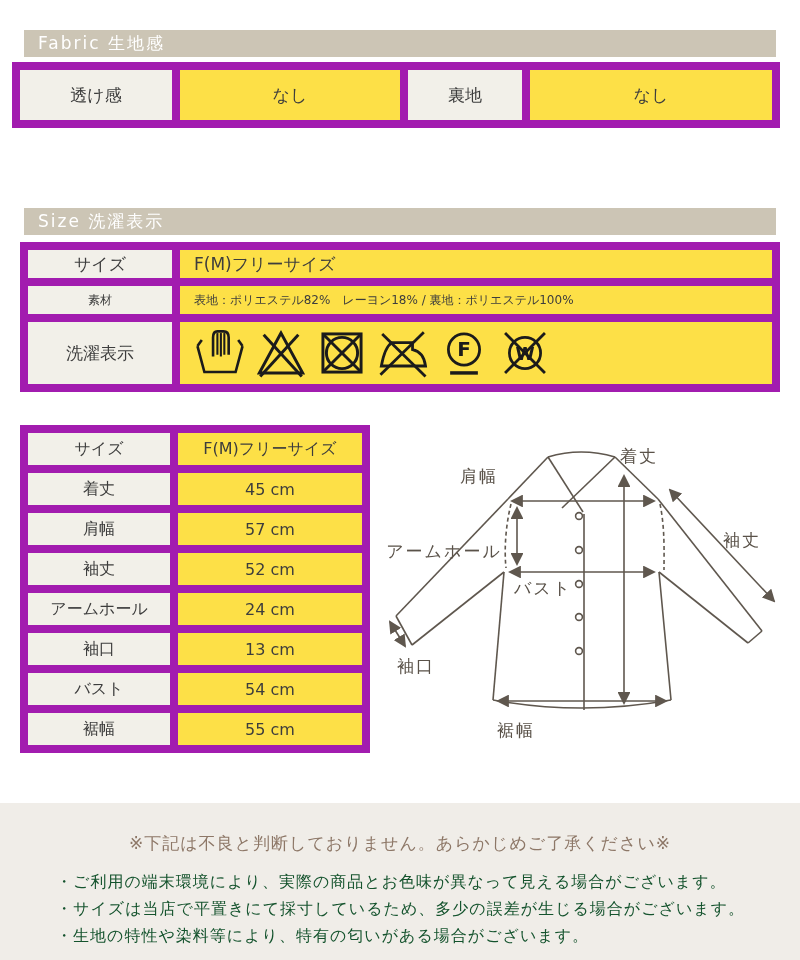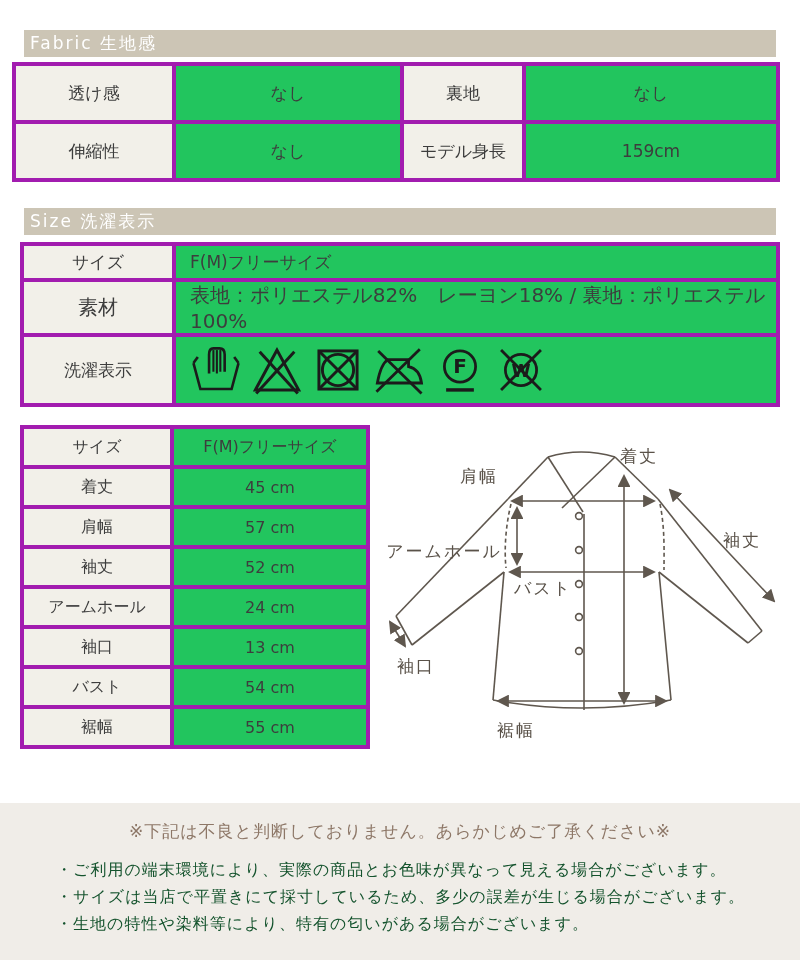--- a/index.html
+++ b/index.html
@@ -2,71 +2,65 @@
 <html><head>
 <meta charset="utf-8">
 <style>
   * { margin:0; padding:0; box-sizing:border-box; }
   html,body { width:800px; height:960px; background:#ffffff;
     font-family:"DejaVu Sans","Liberation Sans",sans-serif; color:#3d3d3d; }
   .stage { position:relative; width:800px; height:960px; overflow:hidden; background:#fff; }
 
   .section-bar { position:absolute; left:24px; width:752px; height:27px;
     background:#ccc5b5; color:#ffffff; font-size:17px; line-height:27px;
-    padding-left:6px; letter-spacing:2px; }
+    padding-left:14px; letter-spacing:2px; }
 
   table { border-collapse:collapse; }
-  td { border:4px solid #a21caf; font-size:17px; text-align:center; vertical-align:middle; }
+  td { border:8px solid #a21caf; font-size:17px; text-align:center; vertical-align:middle; }
   td.lbl { background:#f2f0e9; }
-  td.val { background:#22c55e; }
+  td.val { background:#fde047; }
 
   #fabric-table { position:absolute; left:12px; top:62px; width:768px; }
   #fabric-table td { height:58px; }
 
   #spec-table { position:absolute; left:20px; top:242px; width:760px; }
   #spec-table td.lbl { width:152px; }
   #spec-table td.val { text-align:left; padding-left:14px; }
   #spec-table tr.r1 td { height:36px; }
-  #spec-table tr.r2 td { height:36px; font-size:20px; }
+  #spec-table tr.r2 td { height:36px; font-size:12px; }
   #spec-table tr.r3 td { height:70px; }
   .care-row { display:flex; align-items:center; gap:9px; }
   .care-row svg { display:block; }
 
   #meas-table { position:absolute; left:20px; top:425px; width:350px; }
   #meas-table td { height:40px; font-size:16px; }
   #meas-table td.lbl { width:150px; }
 
   #diagram { position:absolute; left:376px; top:424px; }
 
   #notes { position:absolute; left:0; top:803px; width:800px; height:157px;
-    background:#f0ede8; padding-top:17px; }
+    background:#f0ede8; padding-top:29px; }
   #notes .notes-title { text-align:center; color:#8d7767; font-size:17px; letter-spacing:1px; }
   #notes .notes-list { margin-top:13px; padding-left:56px; }
   #notes .notes-list div { font-size:16px; color:#14532d; line-height:27px; letter-spacing:1px; }
 </style>
 </head>
 <body>
 
 <div class="stage">
 
   <div class="section-bar" style="top:30px;">Fabric 生地感</div>
 
   <table id="fabric-table">
     <tbody>
         <tr>
       <td class="lbl" style="width:160px">透け感</td>
       <td class="val" style="width:228px">なし</td>
       <td class="lbl" style="width:122px">裏地</td>
       <td class="val">なし</td>
-    </tr>
-    <tr>
-      <td class="lbl">伸縮性</td>
-      <td class="val">なし</td>
-      <td class="lbl">モデル身長</td>
-      <td class="val">159cm</td>
     </tr>
   </tbody>
     </table>
 
   <div class="section-bar" style="top:208px;">Size 洗濯表示</div>
 
   <table id="spec-table">
     <tbody>
         <tr class="r1">
       <td class="lbl">サイズ</td>

